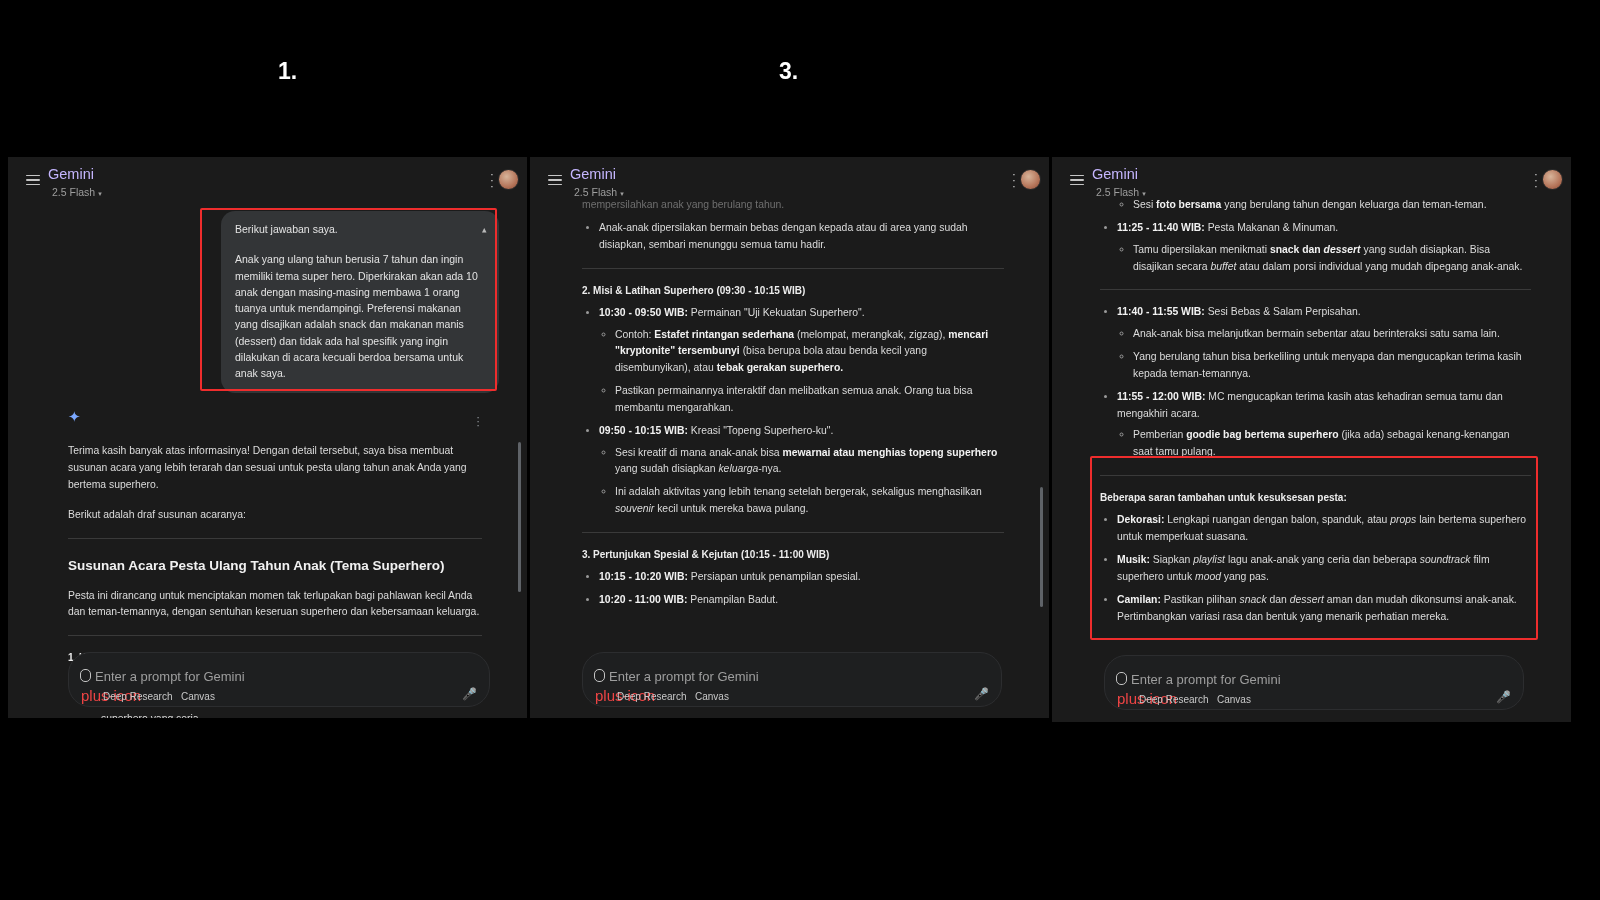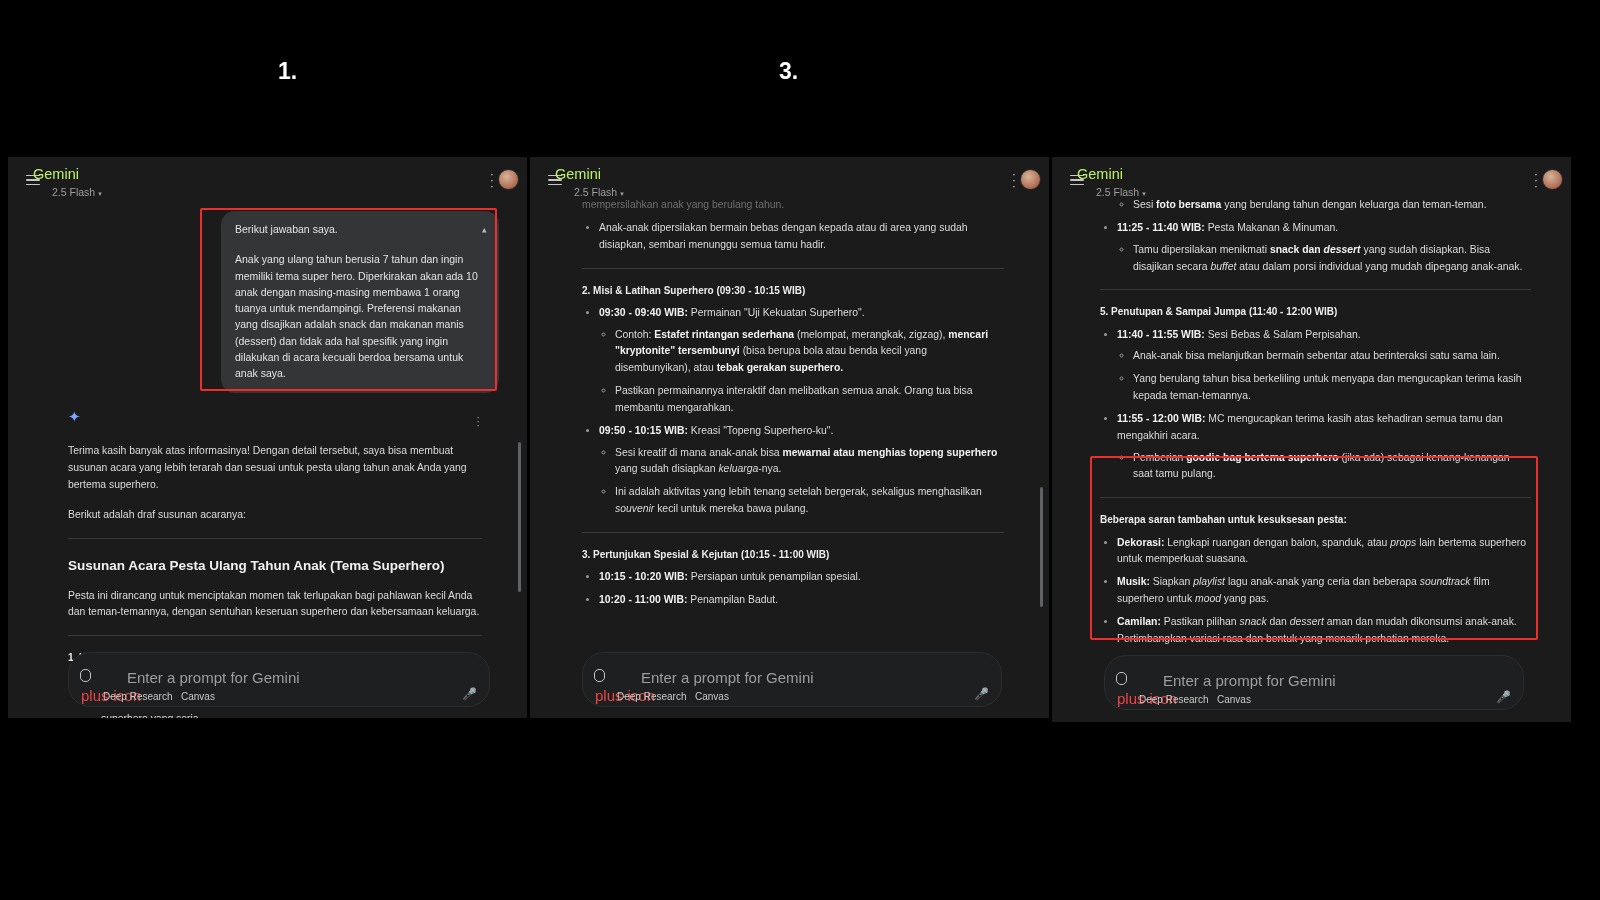--- a/index.html
+++ b/index.html
@@ -48,23 +48,23 @@
   .hamburger span {
     display: block;
     height: 1.4px;
     background: #c6c6c6;
     margin-bottom: 3px;
     border-radius: 1px;
   }
 
   .app-title {
     position: absolute;
-    left: 25px;
+    left: 40px;
     top: 9px;
-    color: #bef264;
+    color: #c4b5fd;
     font-size: 14.5px;
   }
 
   .model-chip {
     position: absolute;
     left: 40px;
     top: 28px;
     color: #9e9e9e;
     font-size: 10.5px;
     display: flex;
@@ -185,22 +185,21 @@
 
   .composer {
     position: absolute;
     background: #1e1f20;
     border-radius: 22px;
     border: 1px solid #2c2d2f;
   }
   .composer .ph {
     position: absolute;
     color: #9e9e9e;
-    font-size: 15px;
-    margin-left: 32px;
+    font-size: 13px;
   }
   .composer .pin {
     position: absolute;
     width: 9px;
     height: 11px;
     border: 1.2px solid #c4c4c4;
     border-radius: 5px 5px 5px 5px;
   }
   .composer .plus {
     position: absolute;
@@ -332,21 +331,21 @@
 
     <div class="convo" style="top:40px; left:0; width:519px; height:450px;">
       <div class="resp" style="margin:0 45px 0 52px;">
         <p class="faded" style="margin:0 0 6px 0;">mempersilahkan anak yang berulang tahun.</p>
         <ul>
           <li>Anak-anak dipersilakan bermain bebas dengan kepada atau di area yang sudah disiapkan, sembari menunggu semua tamu hadir.</li>
         </ul>
         <hr>
         <p class="sec-title">2. Misi &amp; Latihan Superhero (09:30 - 10:15 WIB)</p>
         <ul>
-          <li><b>09:30 - 09:40 WIB:</b><span> Permainan "Uji Kekuatan Superhero".</span>
+          <li><b>10:30 - 09:50 WIB:</b><span> Permainan "Uji Kekuatan Superhero".</span>
             <ul>
               <li>Contoh: <b>Estafet rintangan sederhana</b> (melompat, merangkak, zigzag), <b>mencari "kryptonite" tersembunyi</b> (bisa berupa bola atau benda kecil yang disembunyikan), atau <b>tebak gerakan superhero.</b></li>
               <li>Pastikan permainannya interaktif dan melibatkan semua anak. Orang tua bisa membantu mengarahkan.</li>
             </ul>
           </li>
           <li><b>09:50 - 10:15 WIB:</b><span> Kreasi "Topeng Superhero-ku".</span>
             <ul>
               <li>Sesi kreatif di mana anak-anak bisa <b>mewarnai atau menghias topeng superhero</b> yang sudah disiapkan <i>keluarga</i>-nya.</li>
               <li>Ini adalah aktivitas yang lebih tenang setelah bergerak, sekaligus menghasilkan <i>souvenir</i> kecil untuk mereka bawa pulang.</li>
             </ul>
@@ -400,21 +399,20 @@
       <div class="resp" style="margin:0 40px 0 48px;">
         <ul>
           <li style="list-style:circle; margin-left:16px;">Sesi <b>foto bersama</b> yang berulang tahun dengan keluarga dan teman-teman.</li>
           <li><b>11:25 - 11:40 WIB:</b><span> Pesta Makanan &amp; Minuman.</span>
             <ul>
               <li>Tamu dipersilakan menikmati <b>snack dan <i>dessert</i></b> yang sudah disiapkan. Bisa disajikan secara <i>buffet</i> atau dalam porsi individual yang mudah dipegang anak-anak.</li>
             </ul>
           </li>
         </ul>
         <hr>
-        <p class="sec-title">5. Penutupan &amp; Sampai Jumpa (11:40 - 12:00 WIB)</p>
         <ul>
           <li><b>11:40 - 11:55 WIB:</b><span> Sesi Bebas &amp; Salam Perpisahan.</span>
             <ul>
               <li>Anak-anak bisa melanjutkan bermain sebentar atau berinteraksi satu sama lain.</li>
               <li>Yang berulang tahun bisa berkeliling untuk menyapa dan mengucapkan terima kasih kepada teman-temannya.</li>
             </ul>
           </li>
           <li><b>11:55 - 12:00 WIB:</b><span> MC mengucapkan terima kasih atas kehadiran semua tamu dan mengakhiri acara.</span>
             <ul>
               <li>Pemberian <b>goodie bag bertema superhero</b> (jika ada) sebagai kenang-kenangan saat tamu pulang.</li>

